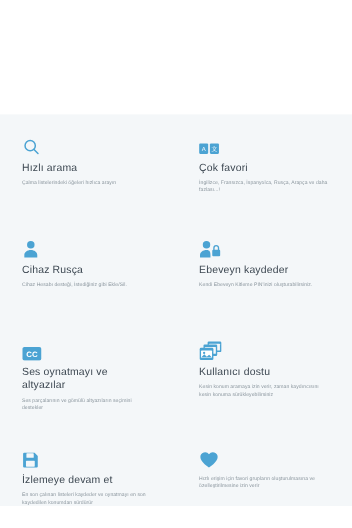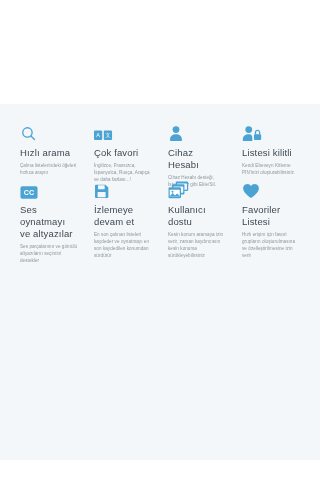--- a/index.html
+++ b/index.html
@@ -25,23 +25,24 @@
     left: 0;
     top: 104px;
     width: 320px;
     height: 356px;
     background: #f4f7f9;
     box-sizing: border-box;
     padding: 18px 14px 10px 20px;
   }
   .features-grid {
     display: grid;
-    grid-template-columns: 1fr 1fr 1fr 1fr;
+    grid-template-columns: 1fr 1fr;
     column-gap: 10px;
     row-gap: 0px;
+    gap: 36px;
   }
   .feature {
     box-sizing: border-box;
     padding: 0 6px 0 0;
     height: 57px;
   }
   .feature-icon {
     height: 20px;
     display: flex;
     align-items: flex-end;
@@ -100,83 +101,82 @@
         <div class="feature-desc">İngilizce, Fransızca, İspanyolca, Rusça, Arapça ve daha fazlası...!</div>
       </div>
 
       <div class="feature">
         <div class="feature-icon">
           <svg width="16" height="17" viewBox="0 0 24 26" fill="#4ba3d3">
             <circle cx="12" cy="7" r="5.2"></circle>
             <path d="M12 14.2c-5 0-9 3.1-9 7.1v3.2h18v-3.2c0-4-4-7.1-9-7.1z"></path>
           </svg>
         </div>
-        <div class="feature-title">Cihaz Hesabı</div>
+        <div class="feature-title">Cihaz Rusça</div>
         <div class="feature-desc">Cihaz Hesabı desteği, İstediğiniz gibi Ekle/Sil.</div>
       </div>
 
       <div class="feature">
         <div class="feature-icon">
           <svg width="20" height="17" viewBox="0 0 30 26" fill="#4ba3d3">
             <circle cx="10" cy="7" r="5.2"></circle>
             <path d="M10 14.2c-5 0-9 3.1-9 7.1v3.2h14.5v-3.2c0-4-0.6-7.1-5.5-7.1z"></path>
             <rect x="18" y="14" width="11" height="9" rx="1.4"></rect>
             <path d="M20.3 14.4v-3.1a3.2 3.2 0 0 1 6.4 0v3.1" fill="none" stroke="#4ba3d3" stroke-width="1.9"></path>
           </svg>
         </div>
-        <div class="feature-title">Listesi kilitli</div>
+        <div class="feature-title">Ebeveyn kaydeder</div>
         <div class="feature-desc">Kendi Ebeveyn Kitleme PIN'inizi oluşturabilirsiniz.</div>
       </div>
 
       <div class="feature">
         <div class="feature-icon">
           <svg width="18" height="13" viewBox="0 0 26 19">
             <rect x="0.5" y="0.5" width="25" height="18" rx="2.6" fill="#4ba3d3"></rect>
             <text x="13" y="13.6" font-family="'Liberation Sans', sans-serif" font-size="10.5" font-weight="bold" fill="#ffffff" text-anchor="middle">CC</text>
           </svg>
         </div>
         <div class="feature-title">Ses oynatmayı ve altyazılar</div>
         <div class="feature-desc">Ses parçalarının ve gömülü altyazıların seçimini destekler</div>
-      </div>
-
-      <div class="feature">
-        <div class="feature-icon">
-          <svg width="16" height="16" viewBox="0 0 24 24" fill="#4ba3d3">
-            <path d="M3 2.5h14.2L21.5 6.8V21a1.5 1.5 0 0 1-1.5 1.5H3A1.5 1.5 0 0 1 1.5 21V4A1.5 1.5 0 0 1 3 2.5z"></path>
-            <rect x="6" y="3.2" width="10" height="6" rx="0.8" fill="#f4f7f9"></rect>
-            <rect x="5.4" y="13.4" width="12" height="8" rx="0.8" fill="#f4f7f9"></rect>
-          </svg>
-        </div>
-        <div class="feature-title">İzlemeye devam et</div>
-        <div class="feature-desc">En son çalınan listeleri kaydeder ve oynatmayı en son kaydedilen konumdan sürdürür</div>
       </div>
 
       <div class="feature row-tall">
         <div class="feature-icon">
           <svg width="21" height="18" viewBox="0 0 30 26" fill="#4ba3d3">
             <rect x="11" y="0.6" width="18" height="14" rx="1.6"></rect>
             <rect x="12.8" y="3.6" width="14.4" height="9" rx="0.8" fill="#f4f7f9"></rect>
             <rect x="5.6" y="4.6" width="18" height="15" rx="1.6"></rect>
             <rect x="7.4" y="7.8" width="14.4" height="9" rx="0.8" fill="#f4f7f9"></rect>
             <rect x="0.6" y="9" width="18" height="16" rx="1.8"></rect>
             <rect x="2.4" y="12.6" width="14.4" height="9.6" rx="0.8" fill="#ffffff"></rect>
             <circle cx="6.4" cy="15.6" r="1.5" fill="#4ba3d3"></circle>
             <path d="M2.6 21.8l4-4.4 3.4 3.4 3-2.6 3.8 3.6z" fill="#4ba3d3"></path>
           </svg>
         </div>
         <div class="feature-title">Kullanıcı dostu</div>
         <div class="feature-desc">Kesin konum aramaya izin verir, zaman kaydırıcısını kesin konuma sürükleyebilirsiniz</div>
       </div>
 
+      <div class="feature">
+        <div class="feature-icon">
+          <svg width="16" height="16" viewBox="0 0 24 24" fill="#4ba3d3">
+            <path d="M3 2.5h14.2L21.5 6.8V21a1.5 1.5 0 0 1-1.5 1.5H3A1.5 1.5 0 0 1 1.5 21V4A1.5 1.5 0 0 1 3 2.5z"></path>
+            <rect x="6" y="3.2" width="10" height="6" rx="0.8" fill="#f4f7f9"></rect>
+            <rect x="5.4" y="13.4" width="12" height="8" rx="0.8" fill="#f4f7f9"></rect>
+          </svg>
+        </div>
+        <div class="feature-title">İzlemeye devam et</div>
+        <div class="feature-desc">En son çalınan listeleri kaydeder ve oynatmayı en son kaydedilen konumdan sürdürür</div>
+      </div>
+
       <div class="feature row-tall">
         <div class="feature-icon">
           <svg width="18" height="16" viewBox="0 0 26 24" fill="#4ba3d3">
             <path d="M13 22.4S1.2 15.1 1.2 8.1A6.4 6.4 0 0 1 13 4.6 6.4 6.4 0 0 1 24.8 8.1c0 7-11.8 14.3-11.8 14.3z"></path>
           </svg>
         </div>
-        <div class="feature-title">Favoriler Listesi</div>
         <div class="feature-desc">Hızlı erişim için favori grupların oluşturulmasına ve özelleştirilmesine izin verir</div>
       </div>
 
     </div>
   </div>
 
 </div>
 
 </body></html>

